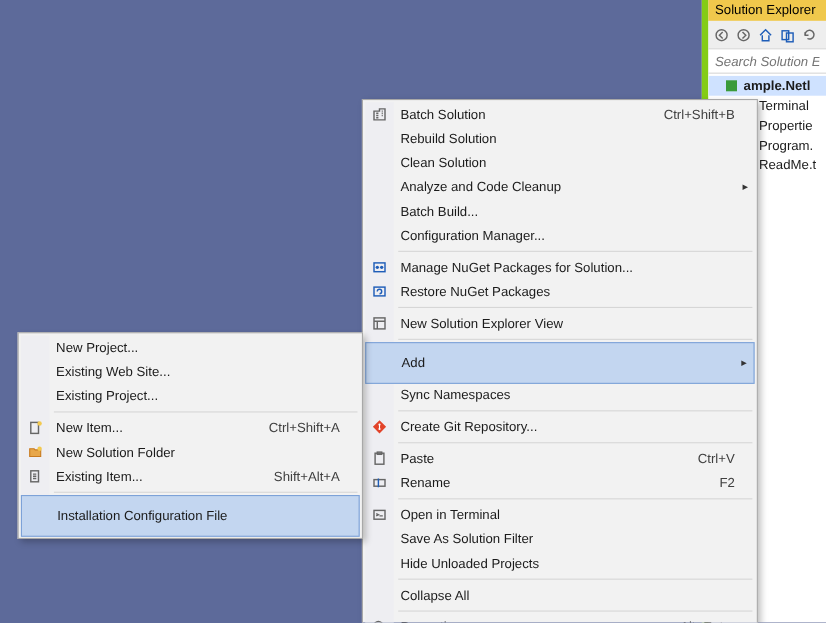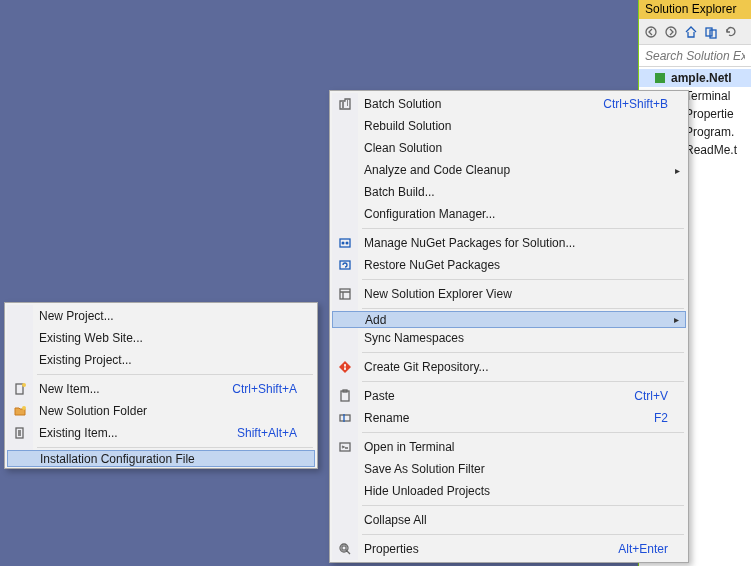--- a/index.html
+++ b/index.html
@@ -15,21 +15,21 @@
   }
 
   
   .solution-explorer {
     position: absolute;
     right: 0;
     top: 0;
     width: 113px;
     height: 566px;
     background: #f5f5f5;
-    border-left: 1px solid #84cc16;
+    border-left: 6px solid #84cc16;
   }
   .se-title {
     background: #f0c84c;
     color: #000;
     padding: 3px 6px;
     font-size: 12px;
     height: 19px;
     line-height: 13px;
     overflow: hidden;
     white-space: nowrap;
@@ -102,26 +102,26 @@
   .menu-item.has-sub::after{
     content:"▸";
     position:absolute;
     right:6px;
     font-size:10px;
     color:#333;
   }
   .menu-item .shortcut {
     position:absolute;
     right:18px;
-    color:#1d4ed8;
+    color:#404040;
   }
   .menu-item.highlight {
     background:#c3d6f0;
     border:1px solid #7da2d8;
-    height:17px;
+    height:38px;
     margin:-1px 0;
   }
   .menu-sep {
     height:1px;
     background:#d6d6d6;
     margin:3px 2px 3px 30px;
   }
   .mi-icon {
     position:absolute;
     left:5px;
@@ -339,21 +339,21 @@
         <svg width="14" height="14">
           <path d="M8 8l4 4M6 2a4 4 0 1 0 0 8 4 4 0 0 0 0-8z" class="ico-grey"></path>
           <rect x="4" y="4" width="4" height="4" class="ico-grey"></rect>
         </svg>
       </span>
       <span>Properties</span>
       <span class="shortcut">Alt+Enter</span>
     </div>
   </div>
 
-<div class="context-menu" id="subMenu" style="left:4px; top:302px; width:314px;text-align:right;">
+<div class="context-menu" id="subMenu" style="left:16px; top:302px; width:314px;text-align:right;">
   <div class="menu-icon-col"></div>
 <div class="menu-item">
       <span>New Project...</span>
     </div>
     <div class="menu-item">
       <span>Existing Web Site...</span>
     </div>
     <div class="menu-item">
       <span>Existing Project...</span>
     </div>

